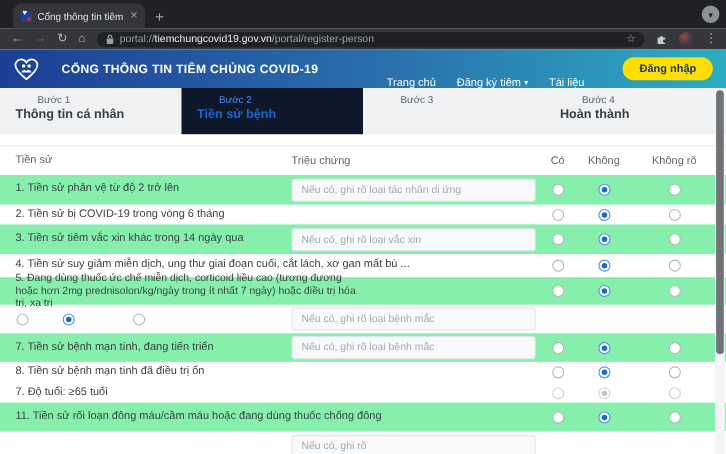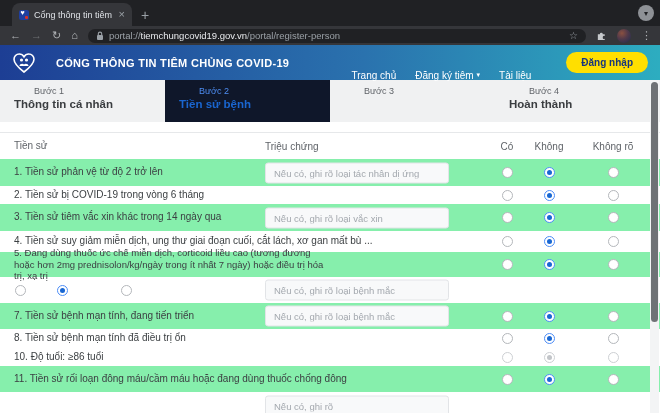--- a/index.html
+++ b/index.html
@@ -56,21 +56,21 @@
   .trow { display:flex; align-items:center; position:relative; }
   .trow.gray { background:#86efac; }
   .q { margin-left:14px; width:473px; flex:none; font-size:10px; color:#3c4043; line-height:1.25; }
   .q.wrap { max-width:318px; font-size:9.5px; }
   .thead .q { color:#5f6368; }
   .symhead { position:absolute; left:265px; font-size:10px; color:#5f6368; }
   .cell { flex:none; display:flex; align-items:center; justify-content:center;
           font-size:10px; color:#5f6368; }
   .c-yes { width:40px; } .c-no { width:44px; } .c-unk { width:84px; }
   .sym-input { position:absolute; left:265px; top:50%; transform:translateY(-50%);
-               width:184px; height:21px; border:1px solid #e2e4e7; background:#f8f9fa;
+               width:222px; height:21px; border:1px solid #e2e4e7; background:#f8f9fa;
                border-radius:3px; padding:0 8px; font-size:9.5px; color:#3c4043;
                font-family:"Liberation Sans",sans-serif; }
   .sym-input::placeholder { color:#a3a8ae; }
   .radio { width:11px; height:11px; border-radius:50%; border:1.5px solid #b4b7bb; background:#fff;
            display:flex; align-items:center; justify-content:center; cursor:pointer; }
   .radio.sel { border-color:#4d8df7; }
   .radio.sel::after { content:""; width:5px; height:5px; border-radius:50%; background:#1967d2; }
   .radio.dis { border-color:#cdd0d3; cursor:default; }
   .radio.dis.sel::after { background:#c2c5c9; }
 
@@ -272,21 +272,21 @@
       <span class="cell c-no">
           <span class="radio sel"></span>
         </span>
       <span class="cell c-unk">
           <span class="radio"></span>
         </span>
     </div>
 
 
     <div class="trow" style="height:18px">
-      <span class="q">10. Độ tuổi: ≥86 tuổi</span>
+      <span class="q">7. Độ tuổi: ≥65 tuổi</span>
       <span class="cell c-yes">
           <span class="radio dis"></span>
         </span>
       <span class="cell c-no">
           <span class="radio dis sel"></span>
         </span>
       <span class="cell c-unk">
           <span class="radio dis"></span>
         </span>
     </div>

